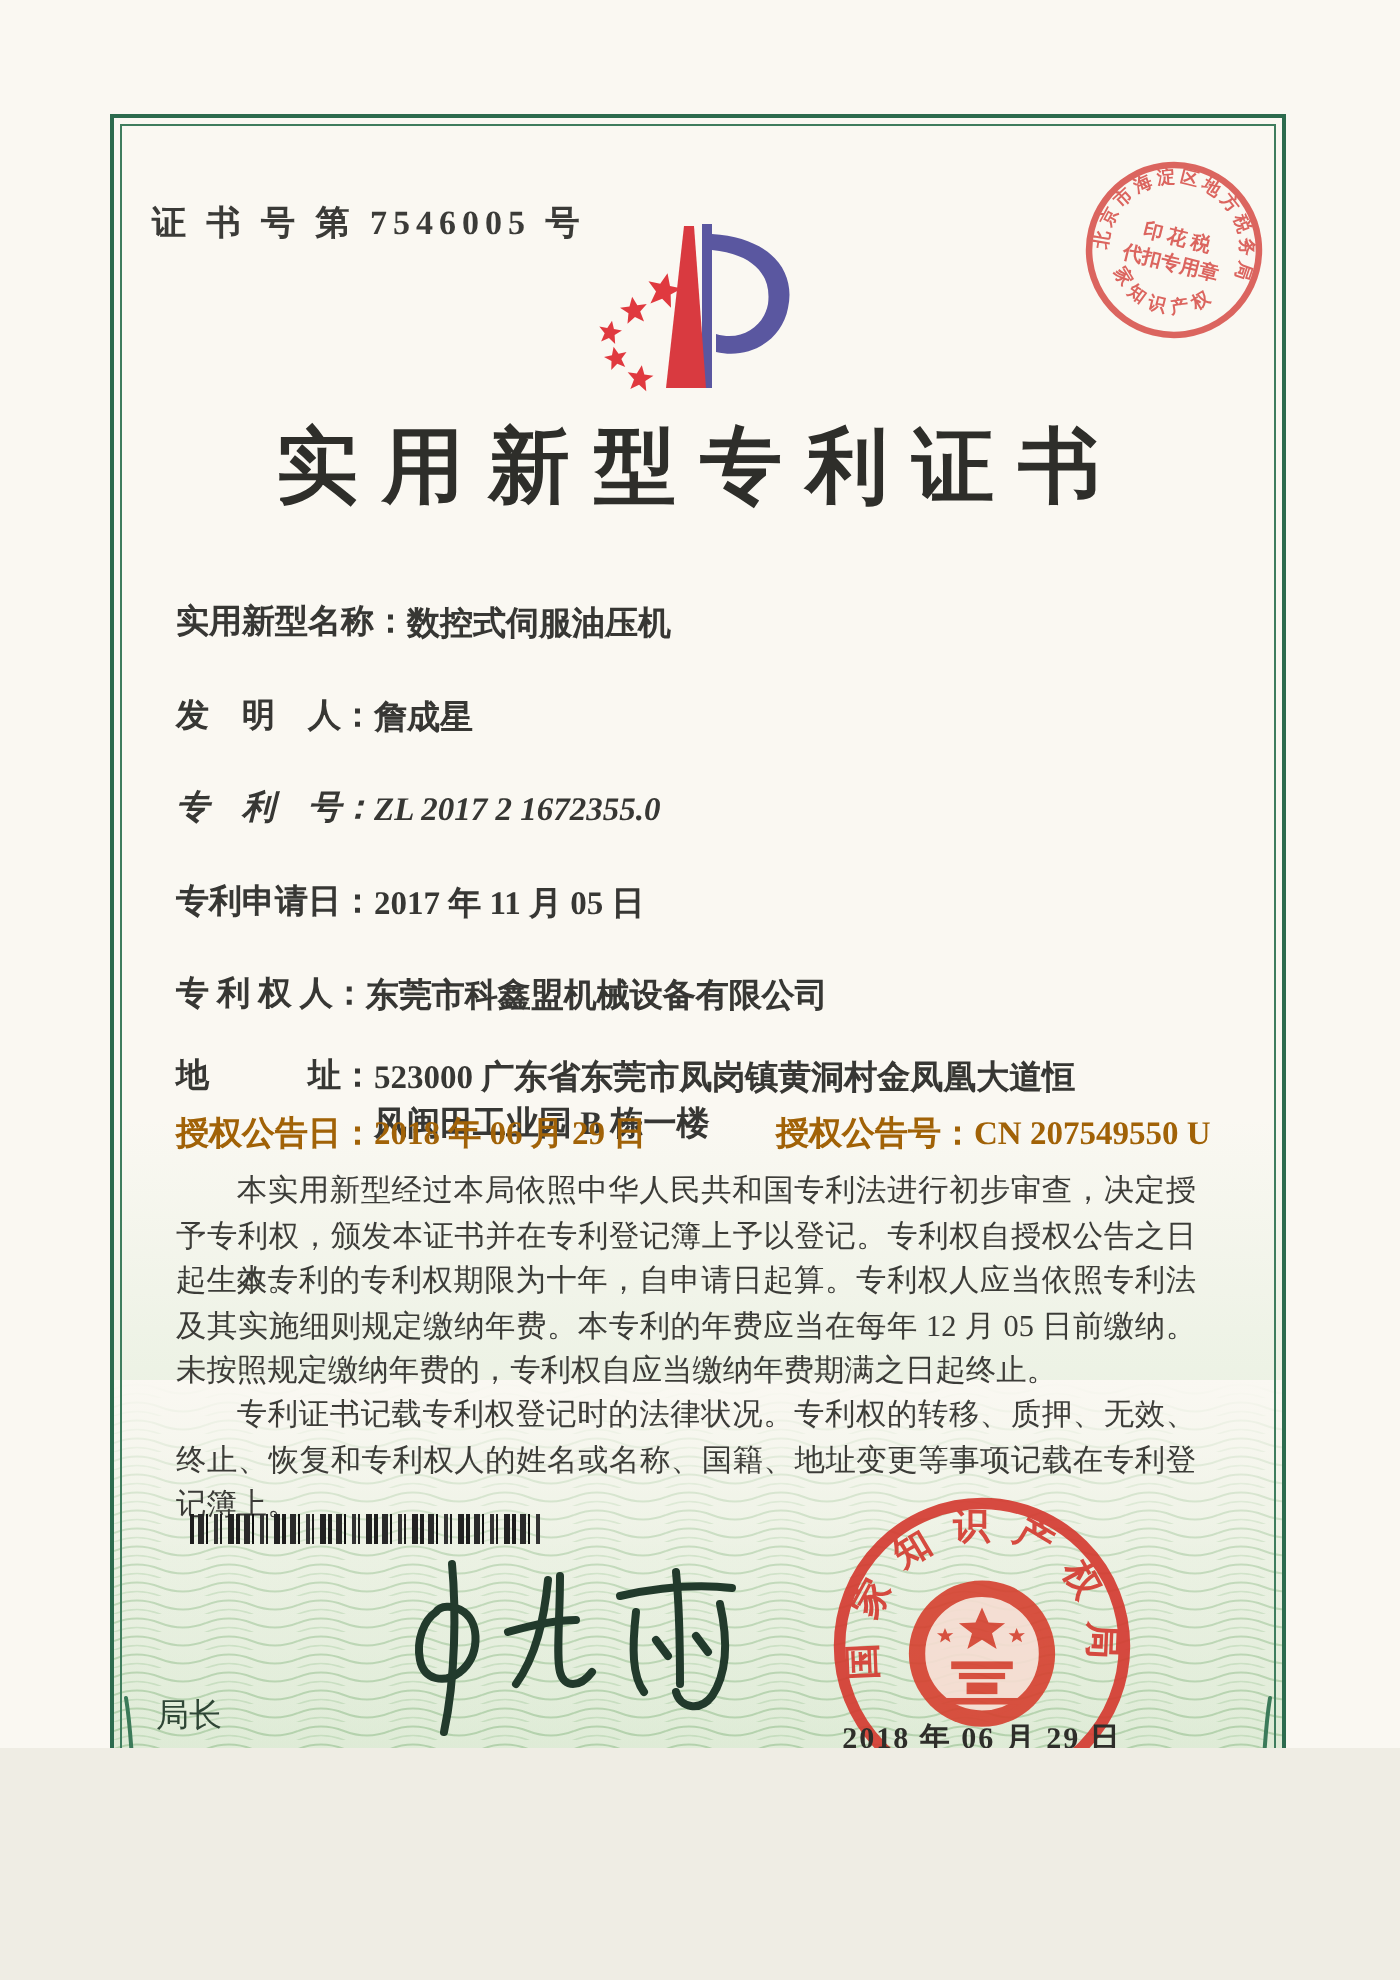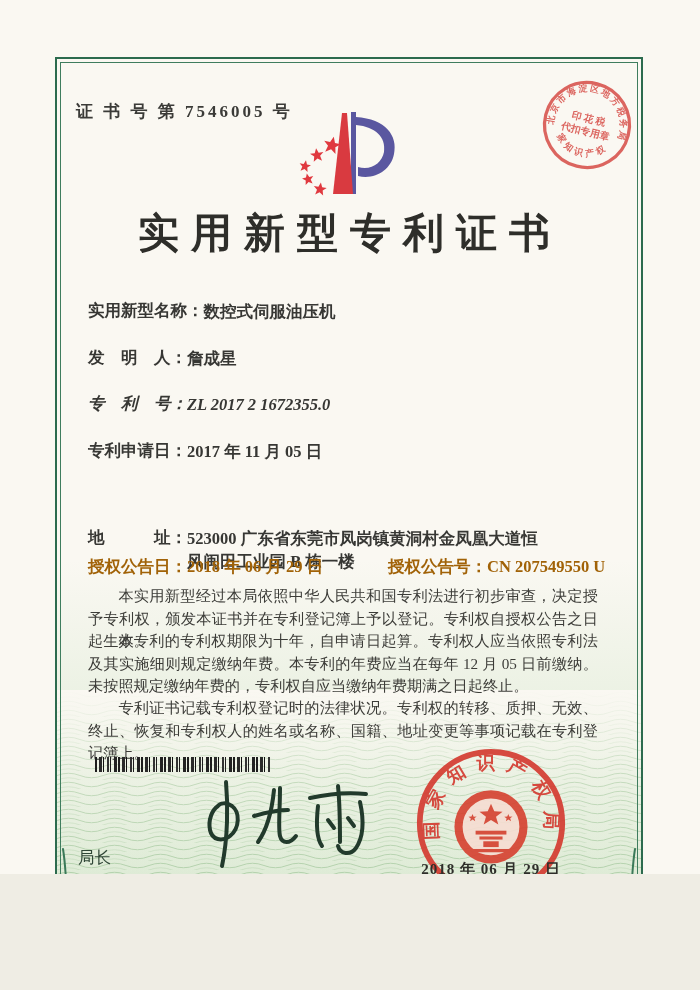--- a/index.html
+++ b/index.html
@@ -125,20 +125,23 @@
 
   <div class="abs" id="title">实用新型专利证书</div>
   <div class="abs field-row" style="top:347px;">
     <span class="field-label">发　明　人：</span><span class="field-value">詹成星</span>
   </div>
   <div class="abs field-row" style="top:393px;font-style:italic;">
     <span class="field-label">专　利　号：</span><span class="field-value">ZL 2017 2 1672355.0</span>
   </div>
   <div class="abs field-row" style="top:440px;">
     <span class="field-label">专利申请日：</span><span class="field-value">2017 年 11 月 05 日</span>
+  </div>
+  <div class="abs field-row" style="top:486px;">
+    <span class="field-label">专 利 权 人：</span><span class="field-value">东莞市科鑫盟机械设备有限公司</span>
   </div>
   <div class="abs field-row" style="top:527px;">
     <span class="field-label">地　　　址：</span><span class="field-value">523000 广东省东莞市凤岗镇黄洞村金凤凰大道恒风闽田工业园 B 栋一楼</span>
   </div>
 
   <div class="abs" id="grant-row">
     <span>授权公告日：</span><span>2018 年 06 月 29 日</span>
     <span id="grant-no"><span>授权公告号：</span><span>CN 207549550 U</span></span>
   </div>
 

